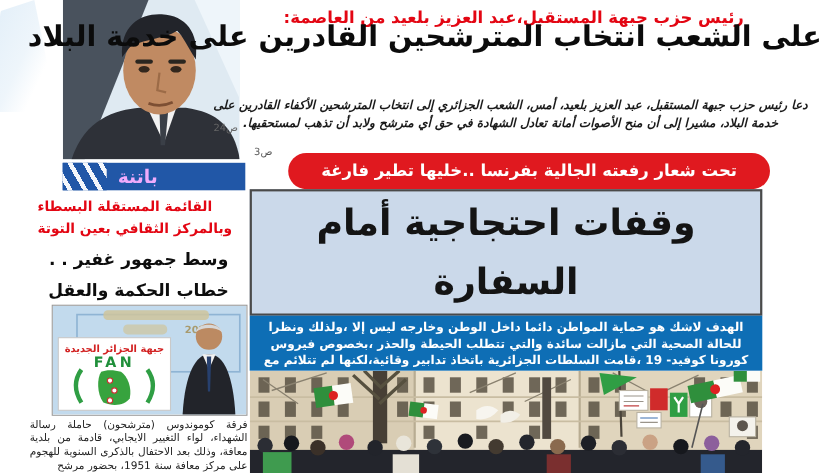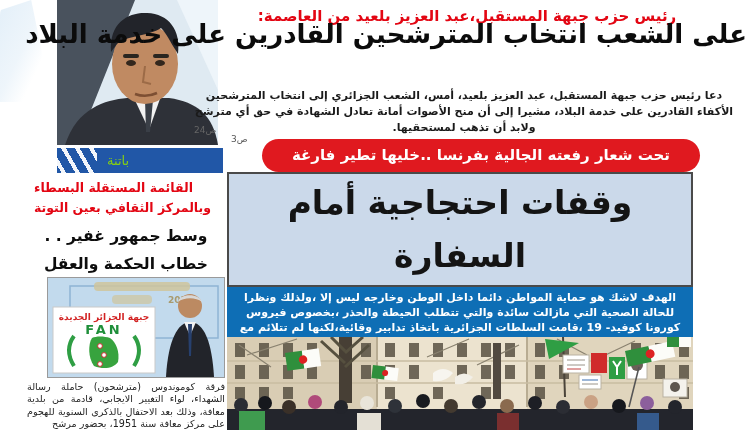--- a/index.html
+++ b/index.html
@@ -15,43 +15,43 @@
 
   
   #portrait { left:57px; top:0; width:161px; height:145px; overflow:hidden; }
 
   
   #top-kicker { left:188px; top:7px; width:558px; text-align:center; color:#e30613;
     font-weight:bold; font-size:15px; direction:rtl; }
   #top-headline { left:181px; top:19px; width:566px; text-align:center; color:#0b0b0b;
     font-weight:bold; font-size:26px; direction:rtl; white-space:nowrap; }
   #top-body { left:186px; top:88px; width:556px; text-align:center; color:#1a1a1a;
-    font-weight:bold; font-size:11px; line-height:16px; direction:rtl; }
-  #top-page-ref { left:194px; top:125px; font-size:9px; color:#666; direction:rtl; }
+    font-weight:bold; font-size:11px; line-height:16px; direction:rtl;font-style:italic; }
+  #top-page-ref { left:194px; top:112px; font-size:9px; color:#666; direction:rtl; }
 
   
   #embassy-page-ref { left:231px; top:134px; font-size:9px; color:#555; direction:rtl; }
   #banner-pill { left:262px; top:139px; width:438px; height:33px; background:#e0191f;
     border-radius:17px; color:#fff; font-weight:bold; font-size:15px; line-height:33px;
     text-align:center; direction:rtl; }
   #headline-box { left:227px; top:172px; width:466px; height:115px; background:#cbd9ea;
     border:2px solid #4a4a4a; text-align:center; direction:rtl; padding-top:2px; }
   #headline-box .hl { font-weight:bold; font-size:33px; line-height:53px; color:#141414; }
   #embassy-body-box { left:227px; top:287px; width:466px; height:50px; background:#0e6eb5;
     color:#ffffff; font-weight:bold; font-size:11px; line-height:15px; text-align:center;
     direction:rtl; padding:3px 8px 0 8px; }
   #protest-photo { left:227px; top:337px; width:466px; height:93px; overflow:hidden; }
 
   
   #section-bar { left:57px; top:148px; width:166px; height:25px; background:#2157a7;
     display:flex; align-items:center; }
   #section-bar-stripes { width:40px; height:100%;
     background:repeating-linear-gradient(60deg, #2157a7 0 4px, #ffffff 4px 8px, #2157a7 8px 12px);
     opacity:.95; }
-  #section-label { flex:1; text-align:left; color:#84cc16; font-weight:normal; font-size:13px;
+  #section-label { flex:1; text-align:left; color:#f0abfc; font-weight:bold; font-size:17px;
     direction:rtl; padding-left:10px; }
   #batna-kicker { left:34px; top:178px; width:192px; text-align:left; color:#e30613;
     font-weight:bold; font-size:12.5px; line-height:20px; direction:rtl; }
   #batna-headline { left:24px; top:222px; width:204px; text-align:center; color:#0d0d0d;
     font-weight:bold; font-size:15.5px; line-height:28px; direction:rtl; }
   #fan-photo { left:47px; top:277px; width:178px; height:101px; border:1px solid #9a9a9a; overflow:hidden; }
   #batna-caption { left:27px; top:381px; width:198px; text-align:justify; color:#222;
     font-size:9.6px; line-height:12.4px; direction:rtl; }
 </style>
 </head>

